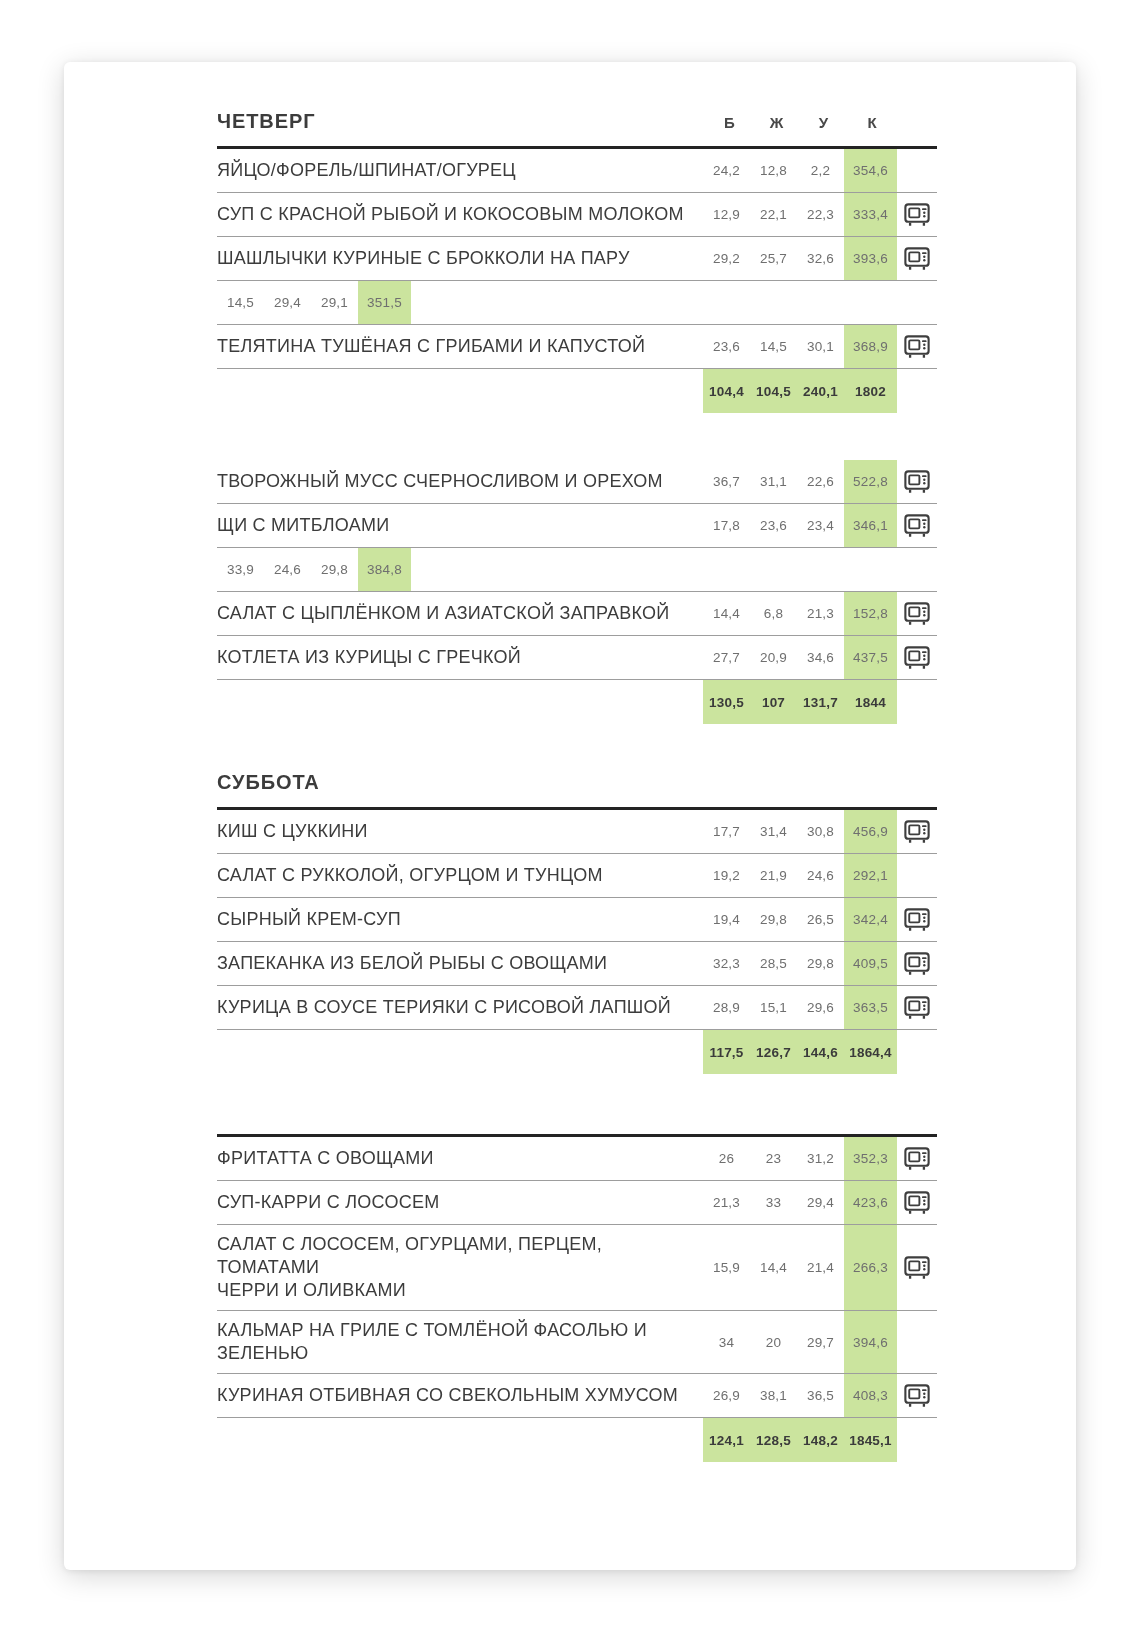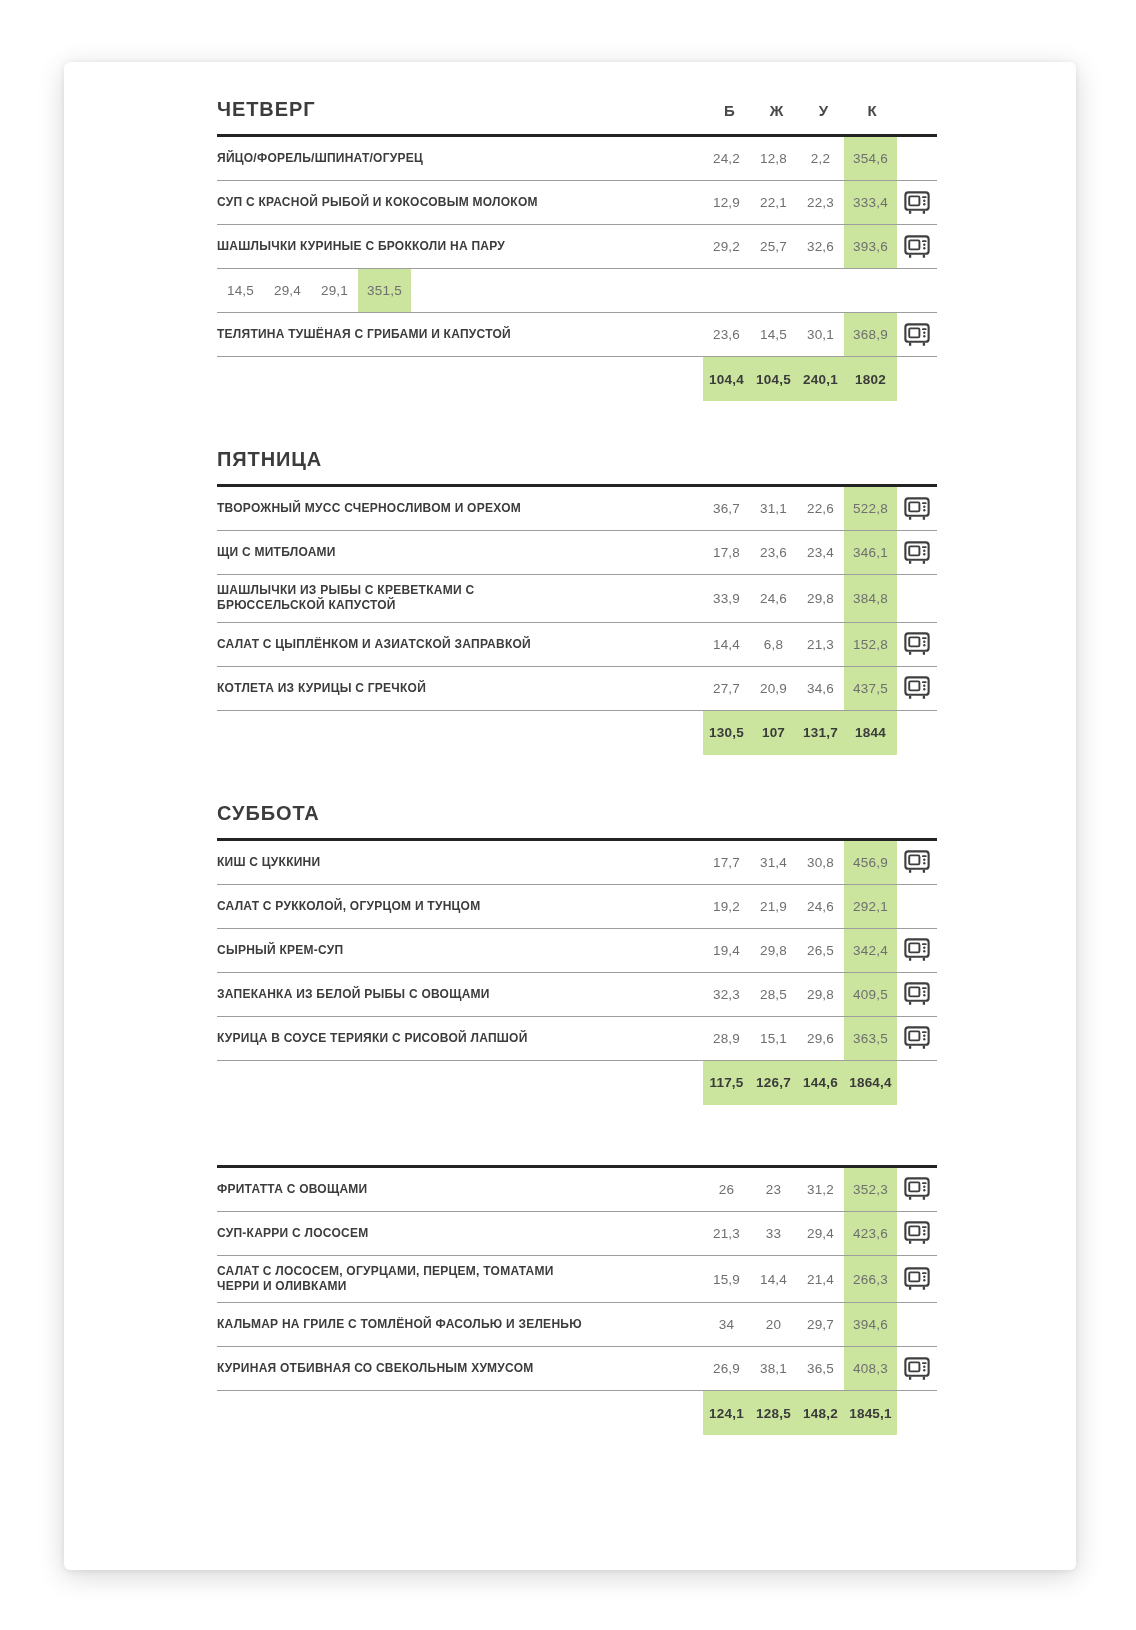--- a/index.html
+++ b/index.html
@@ -18,21 +18,21 @@
     position:relative;
   }
   .card{
     position:absolute;left:64px;top:62px;
     width:1012px;height:1508px;
     background:#ffffff;border-radius:6px;
     box-shadow:0 6px 28px rgba(0,0,0,0.16), 0 1px 6px rgba(0,0,0,0.08);
     padding:32px 139px 0 153px;
   }
   .day-section{margin-top:47px;}
-  #sections > section:first-child{margin-top:4px;}
+  #sections > section:first-child{margin-top:16px;}
 
   .head-row{
     display:flex;align-items:baseline;
     border-bottom:3px solid var(--line-dark);
     padding-bottom:13px;
   }
   .day-title{
     flex:1;margin:0;
     font-size:20px;font-weight:600;letter-spacing:.9px;
     color:var(--text-dark);
@@ -44,21 +44,21 @@
   .col-letter.k{width:50px;}
   .head-row .icon-cell{align-self:stretch;}
 
   .row{
     display:flex;align-items:center;
     border-bottom:1px solid var(--line-light);
     min-height:44px;
   }
   .dish-name{
     flex:1;padding:8px 10px 8px 0;
-    font-size:12px;font-weight:700;letter-spacing:.25px;
+    font-size:18px;font-weight:400;letter-spacing:.25px;
     line-height:1.28;color:var(--text-dark);
     white-space:pre-line;
   }
   .num{
     width:47px;text-align:center;
     font-size:13.5px;color:var(--text-gray);
     letter-spacing:.2px;
   }
   .num.k{
     width:53px;background:var(--green);
@@ -175,28 +175,20 @@
       <div class="totals-green">
         <div class="num">104,4</div>
         <div class="num">104,5</div>
         <div class="num">240,1</div>
         <div class="num k">1802</div>
       </div>
       <div class="icon-cell"></div>
     </div>
   </section>
       <section class="day-section">
-    <div class="head-row">
-      <h2 class="day-title">ПЯТНИЦА</h2>
-      <div class="col-letter"></div>
-      <div class="col-letter"></div>
-      <div class="col-letter"></div>
-      <div class="col-letter k"></div>
-      <div class="icon-cell"></div>
-    </div>
     <div class="rows">
           <div class="row">
     <div class="dish-name">ТВОРОЖНЫЙ МУСС СЧЕРНОСЛИВОМ И ОРЕХОМ</div>
     <div class="num">36,7</div>
     <div class="num">31,1</div>
     <div class="num">22,6</div>
     <div class="num k">522,8</div>
     <div class="icon-cell">
       <svg class="microwave" viewBox="0 0 27 25" width="26" height="24" aria-hidden="true">
         <rect x="1.4" y="1.4" width="24.2" height="18.2" rx="3" fill="none" stroke="#3e3e3e" stroke-width="2.2"></rect>
@@ -221,22 +213,20 @@
         <rect x="5.4" y="5.6" width="10.6" height="9.4" rx="1.2" fill="none" stroke="#3e3e3e" stroke-width="2"></rect>
         <line x1="19.6" y1="6.4" x2="22.6" y2="6.4" stroke="#3e3e3e" stroke-width="1.8" stroke-linecap="round"></line>
         <circle cx="21.1" cy="10.2" r="1.25" fill="#3e3e3e"></circle>
         <circle cx="21.1" cy="13.8" r="1.25" fill="#3e3e3e"></circle>
         <line x1="6.3" y1="20.5" x2="6.3" y2="23.7" stroke="#3e3e3e" stroke-width="2.4"></line>
         <line x1="20.7" y1="20.5" x2="20.7" y2="23.7" stroke="#3e3e3e" stroke-width="2.4"></line>
       </svg>
     </div>
   </div>
           <div class="row">
-    <div class="dish-name">ШАШЛЫЧКИ ИЗ РЫБЫ С КРЕВЕТКАМИ С
-БРЮССЕЛЬСКОЙ КАПУСТОЙ</div>
     <div class="num">33,9</div>
     <div class="num">24,6</div>
     <div class="num">29,8</div>
     <div class="num k">384,8</div>
     <div class="icon-cell">
       
     </div>
   </div>
           <div class="row">
     <div class="dish-name">САЛАТ С ЦЫПЛЁНКОМ И АЗИАТСКОЙ ЗАПРАВКОЙ</div>

